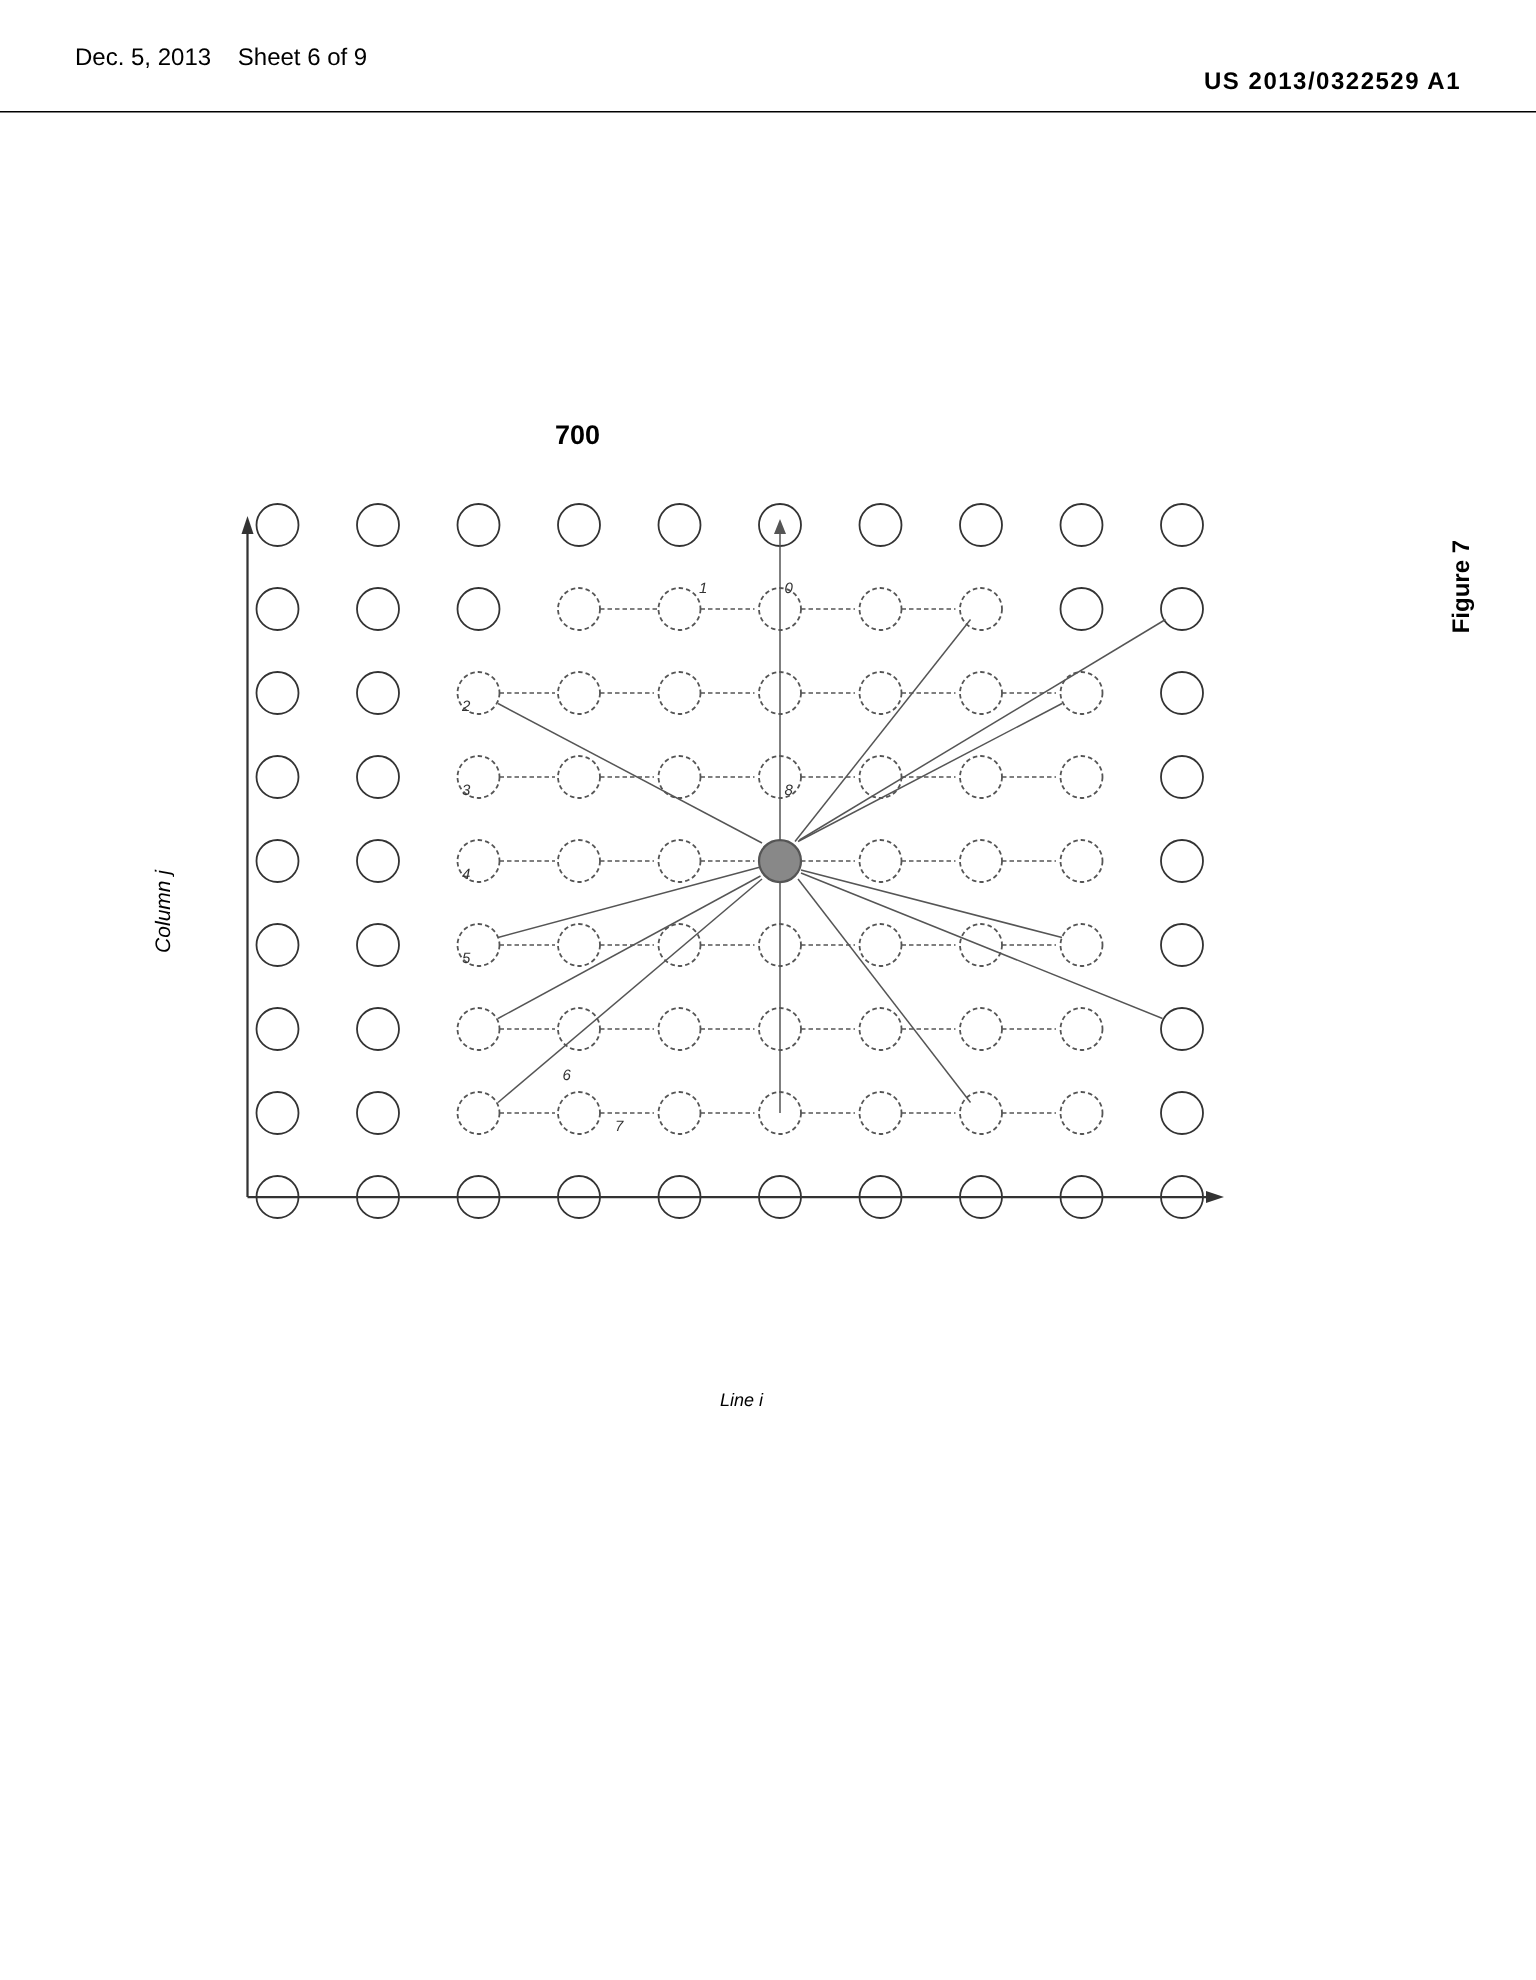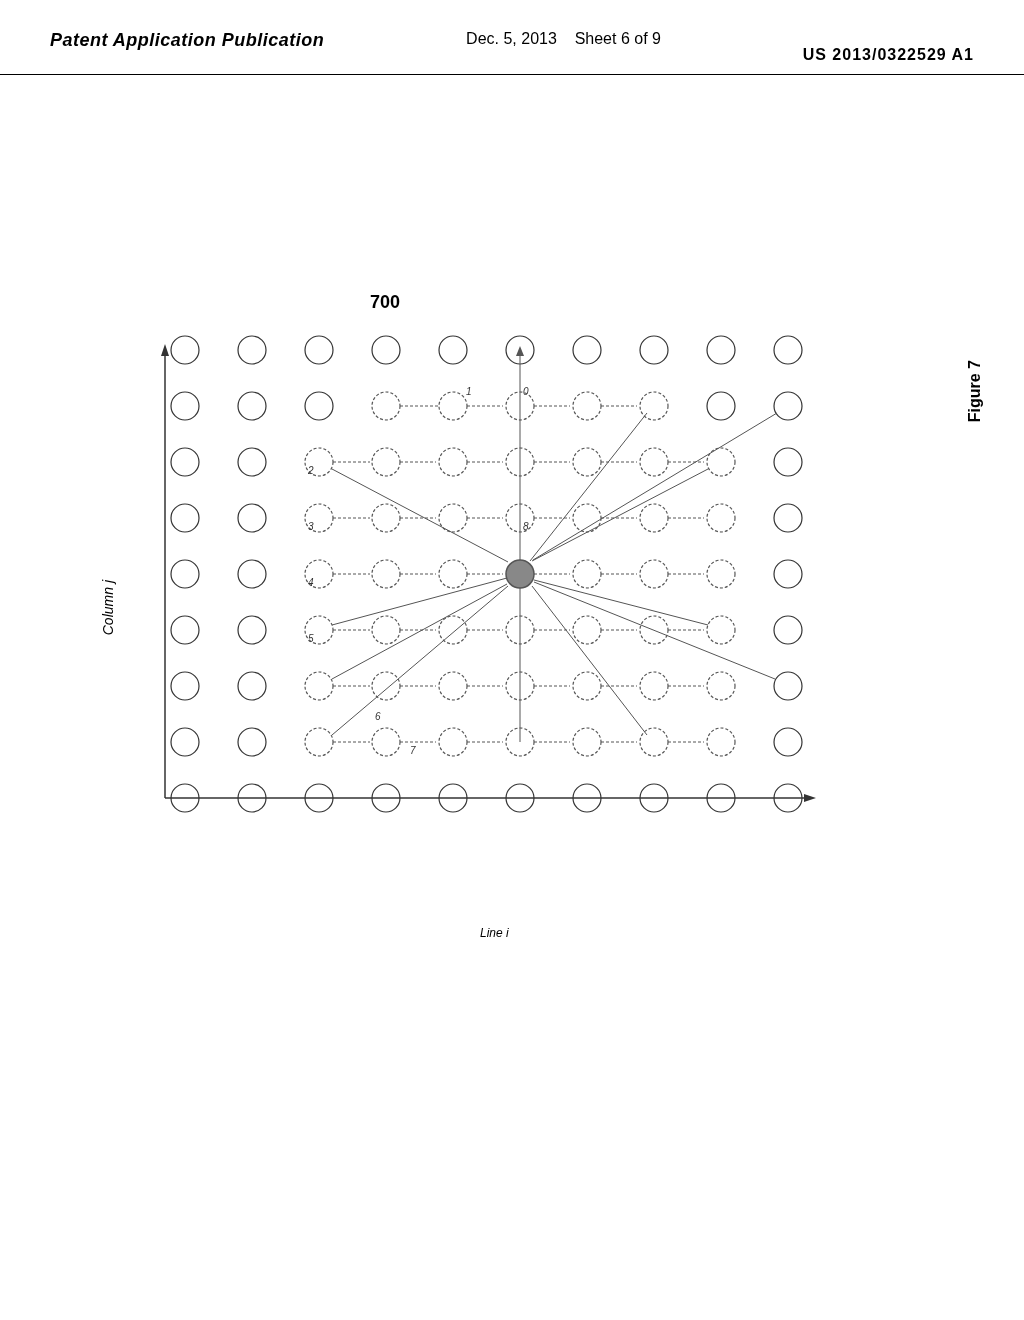--- a/index.html
+++ b/index.html
@@ -53,21 +53,21 @@
     .diagram-container {
       position: absolute;
       top: 280px;
       left: 60px;
       width: 880px;
       height: 680px;
     }
 
     .diagram-title {
       position: absolute;
-      top: 12px;
+      top: 0px;
       left: 310px;
       font-size: 18px;
       font-weight: bold;
     }
 
     .axis-label-y {
       position: absolute;
       left: 40px;
       top: 300px;
       font-size: 14px;
@@ -90,21 +90,20 @@
       top: 50px;
       left: 90px;
       width: 700px;
       height: 580px;
     }
   </style>
 </head>
 <body>
 
 <div class="header">
-  <div class="header-left">Patent Application Publication</div>
   <div class="header-center">
     <span>Dec. 5, 2013</span>&nbsp;&nbsp;&nbsp;
     <span>Sheet 6 of 9</span>
   </div>
   <div class="header-right">US 2013/0322529 A1</div>
 </div>
 
 <div class="figure-label">Figure 7</div>
 
 <div class="diagram-container">

